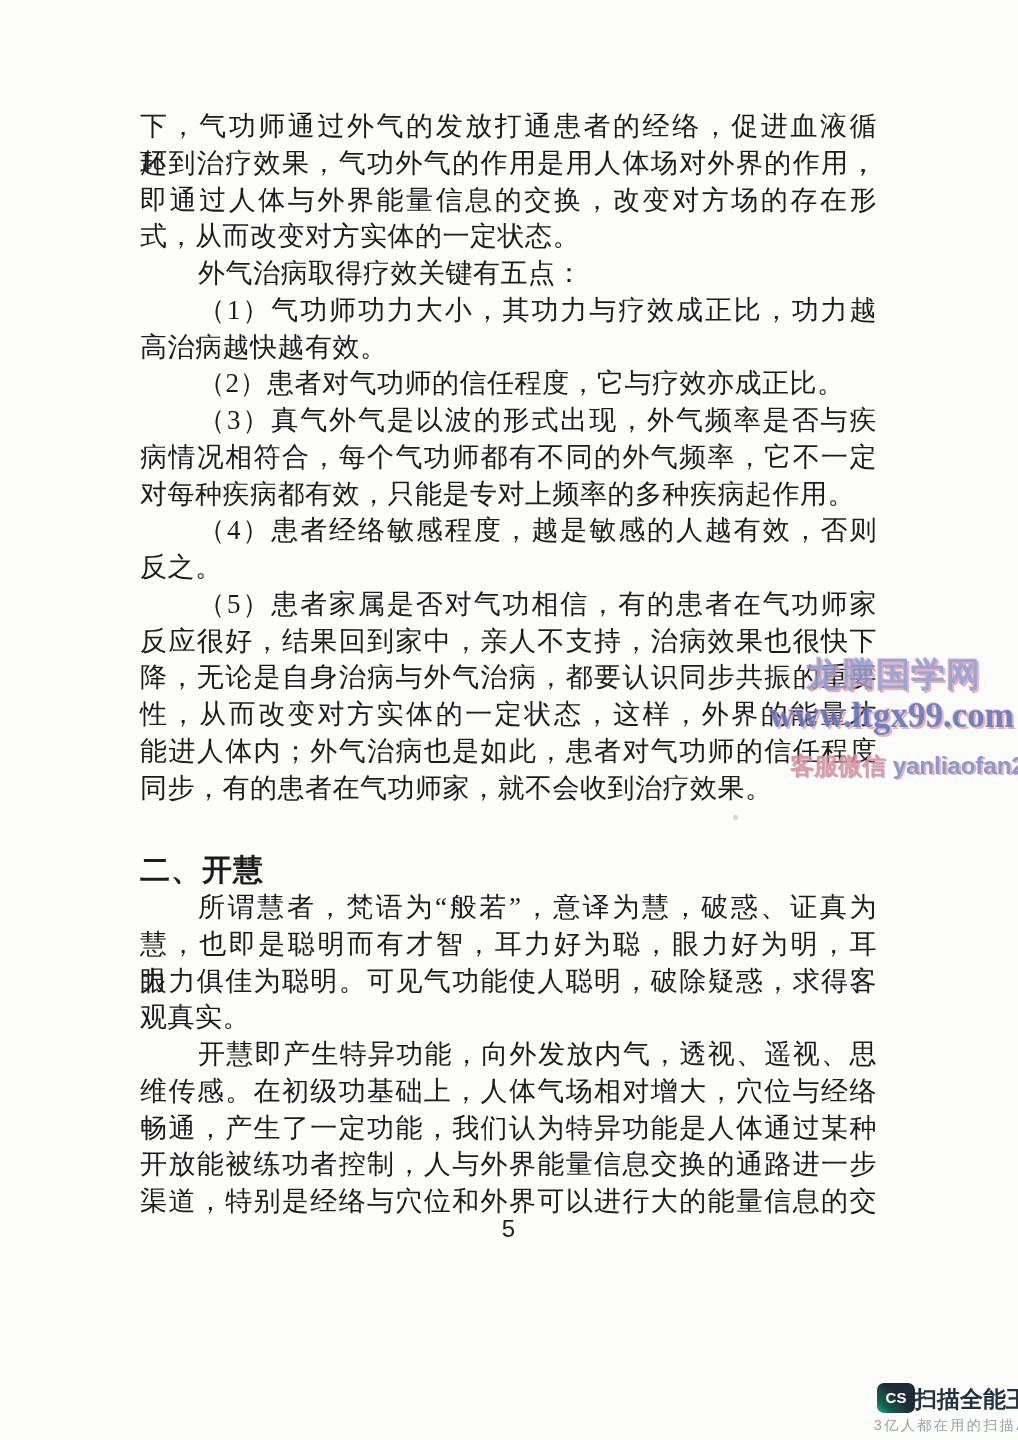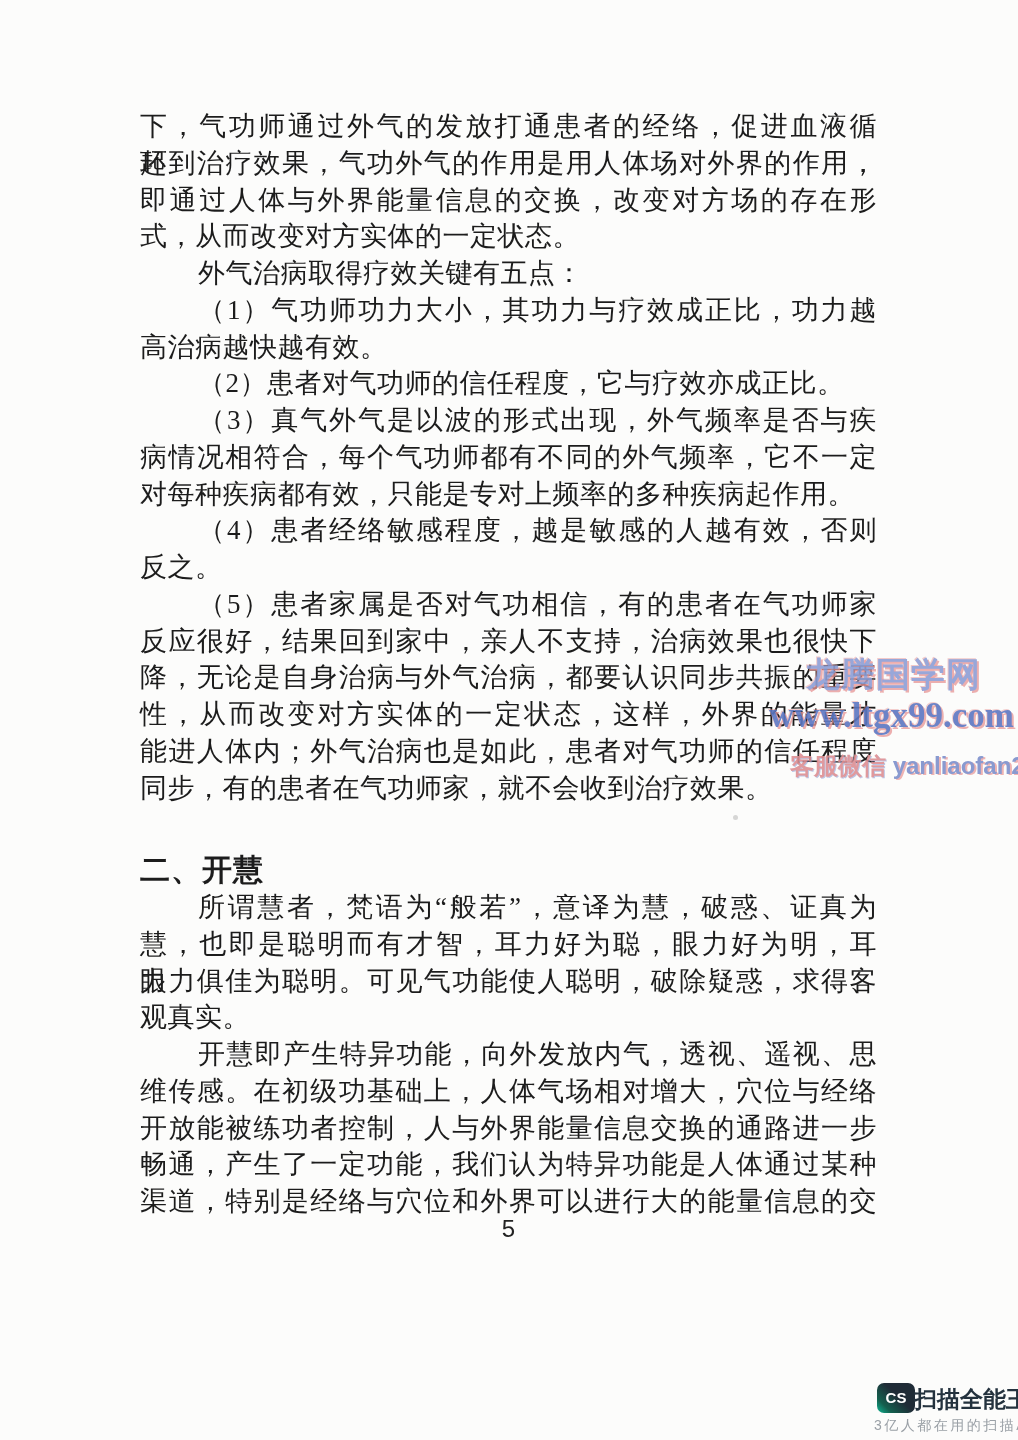--- a/index.html
+++ b/index.html
@@ -134,22 +134,22 @@
     <div class="ln">同步，有的患者在气功师家，就不会收到治疗效果。</div>
 
     <div class="heading">二、开慧</div>
 
     <div class="ln j ind">所谓慧者，梵语为“般若”，意译为慧，破惑、证真为</div>
     <div class="ln j">慧，也即是聪明而有才智，耳力好为聪，眼力好为明，耳力、</div>
     <div class="ln j">眼力俱佳为聪明。可见气功能使人聪明，破除疑惑，求得客</div>
     <div class="ln">观真实。</div>
     <div class="ln j ind">开慧即产生特异功能，向外发放内气，透视、遥视、思</div>
     <div class="ln j">维传感。在初级功基础上，人体气场相对增大，穴位与经络</div>
+    <div class="ln j">畅通，产生了一定功能，我们认为特异功能是人体通过某种</div>
     <div class="ln j">开放能被练功者控制，人与外界能量信息交换的通路进一步</div>
-    <div class="ln j">畅通，产生了一定功能，我们认为特异功能是人体通过某种</div>
     <div class="ln j">渠道，特别是经络与穴位和外界可以进行大的能量信息的交</div>
   </div>
 
   <div class="dot-artifact"></div>
 
   <div class="pagenum">5</div>
 
   <div class="wm wm1">龙腾国学网</div>
   <div class="wm wm2">www.ltgx99.com</div>
   <div class="wm wm3"><span class="svc">客服微信</span><span class="acct"> </span><span class="acct">yanliaofan225</span></div>

